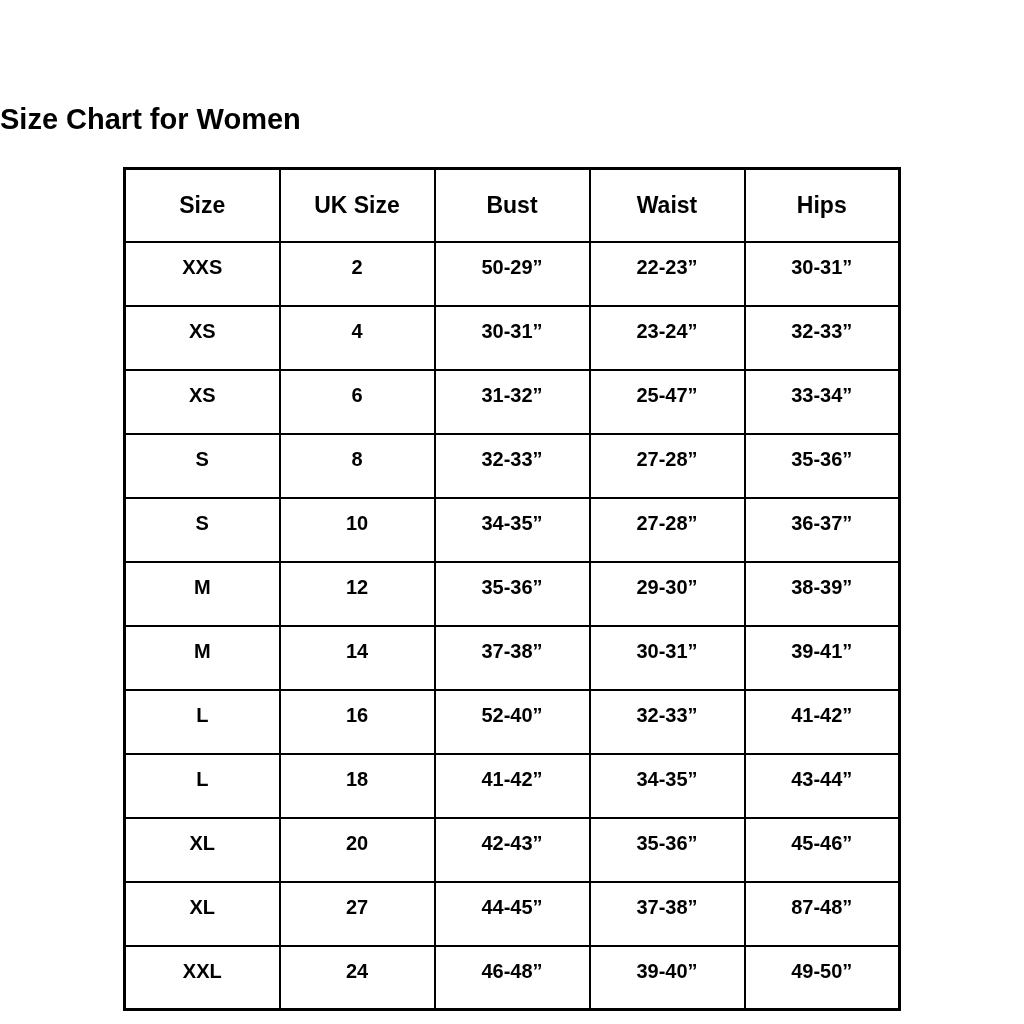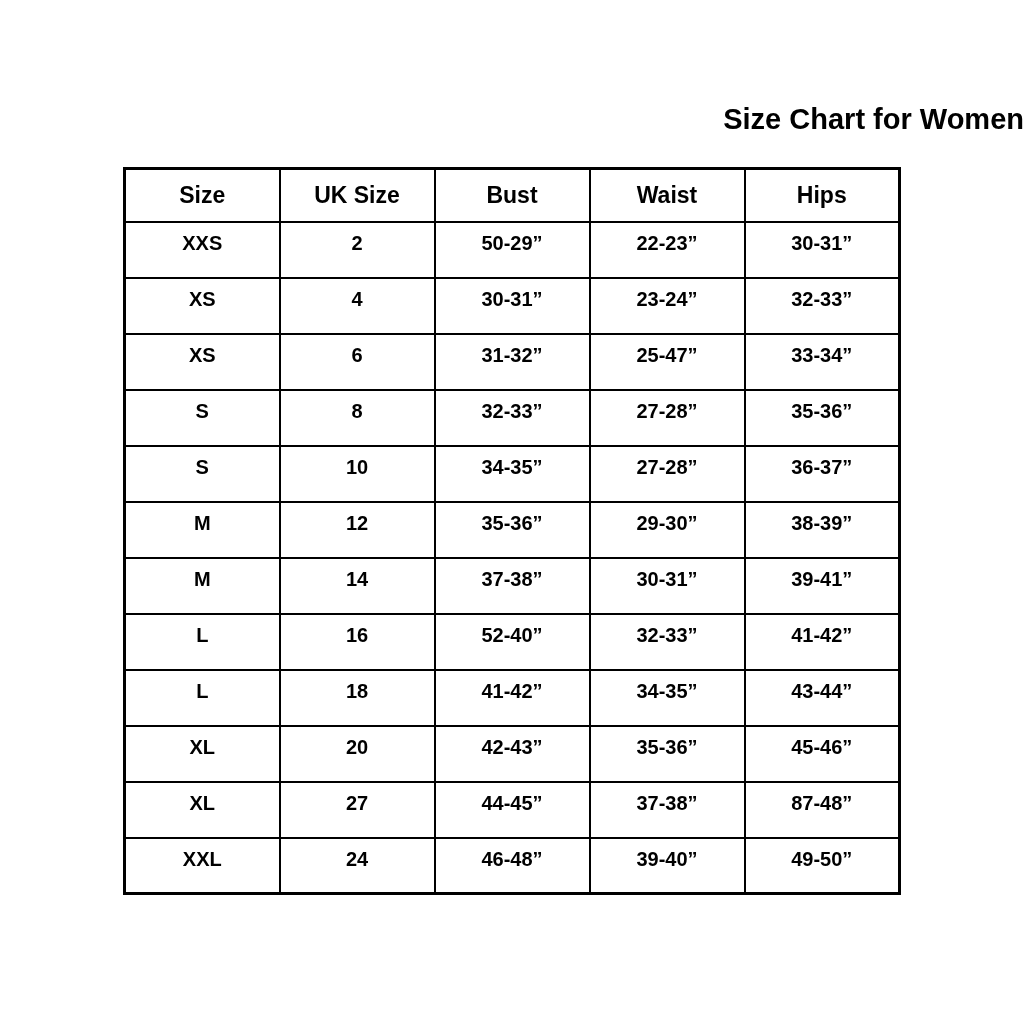--- a/index.html
+++ b/index.html
@@ -10,21 +10,21 @@
   body {
     width: 1024px;
     height: 1024px;
     font-family: "Liberation Sans", sans-serif;
     color: #000000;
   }
   .page {
     padding-top: 103px;
   }
   .chart-title {
-    text-align: right;
+    text-align: left;
     font-size: 29px;
     line-height: 33px;
     font-weight: bold;
     margin: 0 0 31px 0;
     color: #000000;
   }
   table.size-chart {
     border-collapse: collapse;
     margin: 0 auto;
     width: 778px;
@@ -34,25 +34,25 @@
   table.size-chart th,
   table.size-chart td {
     border: 2px solid #000000;
     text-align: center;
     vertical-align: middle;
     font-weight: bold;
     color: #000000;
     box-sizing: border-box;
   }
   table.size-chart th {
-    height: 53px;
+    height: 73px;
     font-size: 23px;
   }
   table.size-chart td {
-    height: 56px;
+    height: 64px;
     font-size: 20px;
     padding: 0 0 12px 0;
     margin-top: 20px;
   }
 </style>
 </head>
 <body>
 
 <div class="page">
   <h1 class="chart-title">Size Chart for Women</h1>

